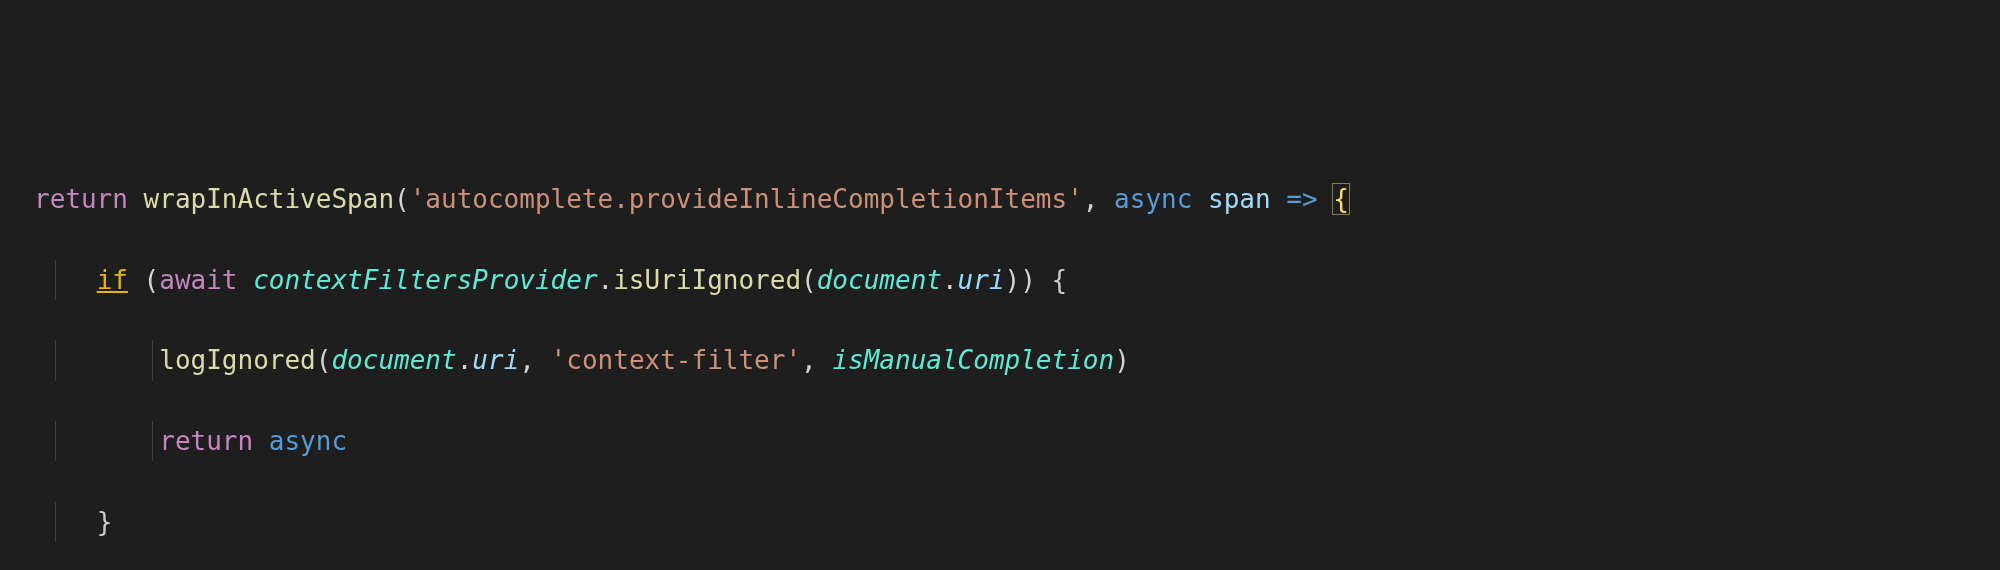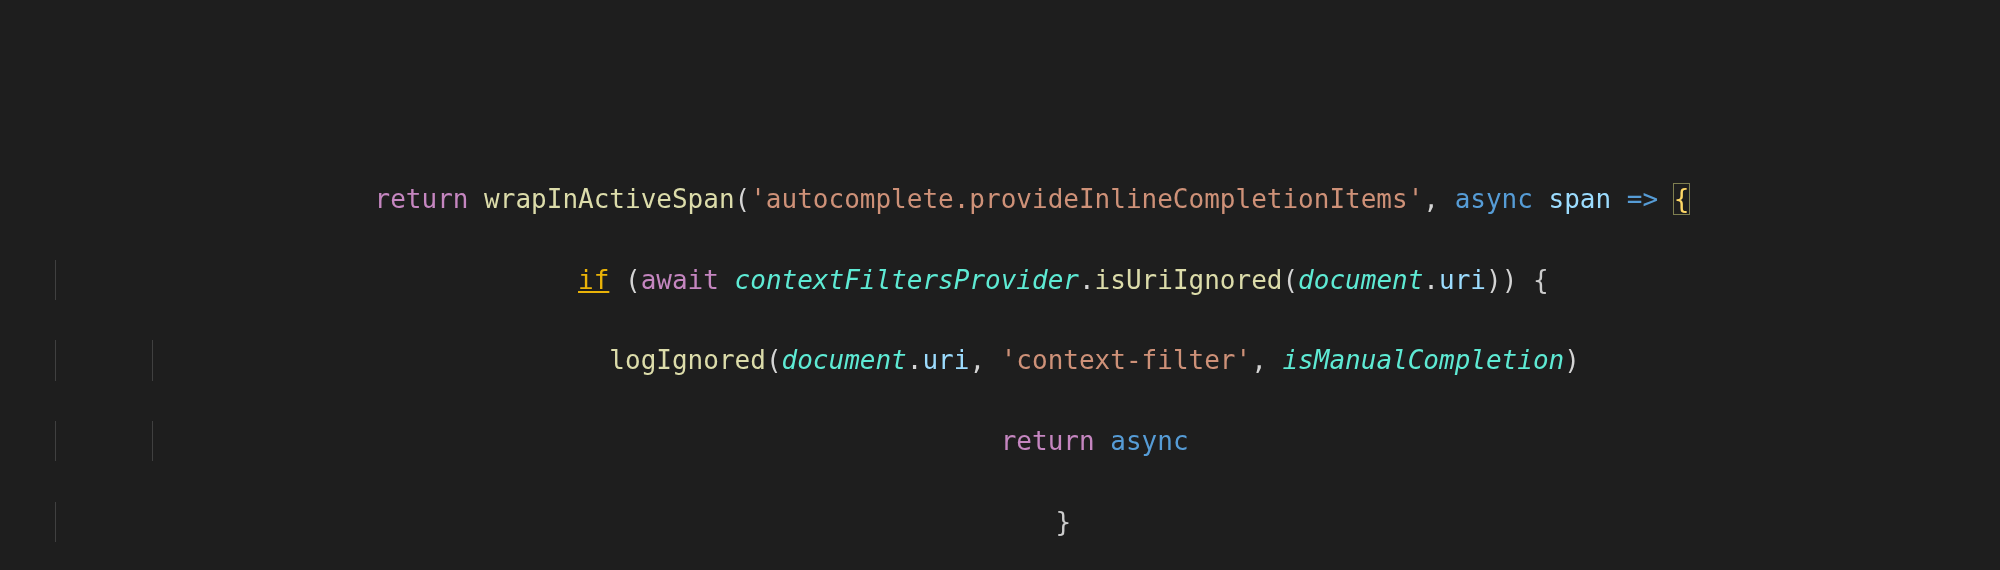--- a/index.html
+++ b/index.html
@@ -8,21 +8,21 @@
     font-family: "SF Mono", Menlo, Monaco, Consolas, monospace;
     font-size: 26px;
     line-height: 1.55;
     color: #d4d4d4;
     padding: 18px 0 18px 0;
     white-space: pre;
     overflow: hidden;
     width: 2000px;
     height: 570px;
   }
-  .line { position: relative; padding-left: 64px; text-align: center; }
+  .line { position: relative; padding-left: 34px; }
   .guide {
     position: absolute;
     left: 55px;
     top: 0;
     bottom: 0;
     width: 1px;
     background: #404040;
   }
   .guide2 {
     position: absolute;
@@ -39,21 +39,21 @@
   .param { color: #9cdcfe; }
   .arrow { color: #569cd6; }
   .brace-match {
     color: #ffd866;
     border: 1px solid #7f7f50;
     margin: -1px;
   }
   .kw-if { color: #eab308; text-decoration: underline; }
   .kw-await { color: #c586c0; margin-top: 10px; }
   .var { color: #5eead4; font-style: italic; }
-  .prop { color: #9cdcfe; }
+  .prop { color: #9cdcfe; font-style: italic; }
   .method { color: #dcdcaa; }
   .plain { color: #d4d4d4; }
   .brace { color: #cccccc; }
   .const-null { color: #569cd6; }
 </style>
 </head>
 <body>
 
 
 

